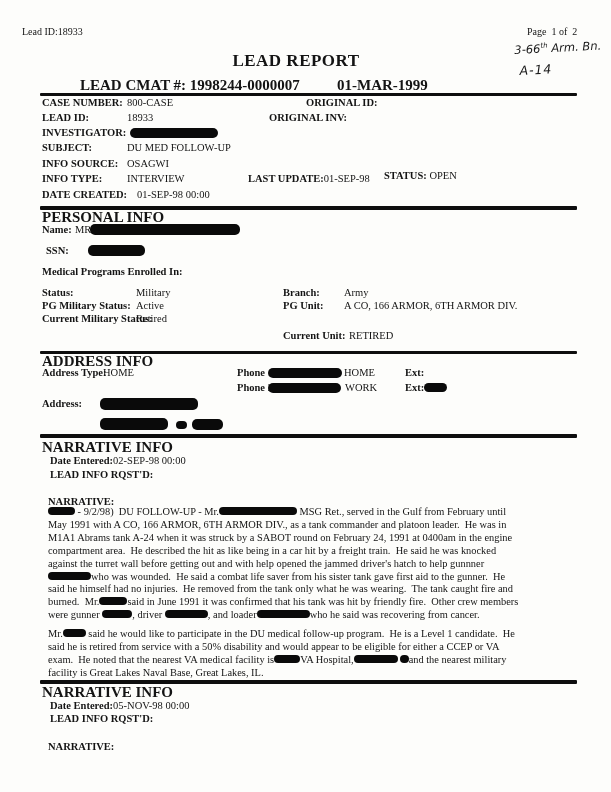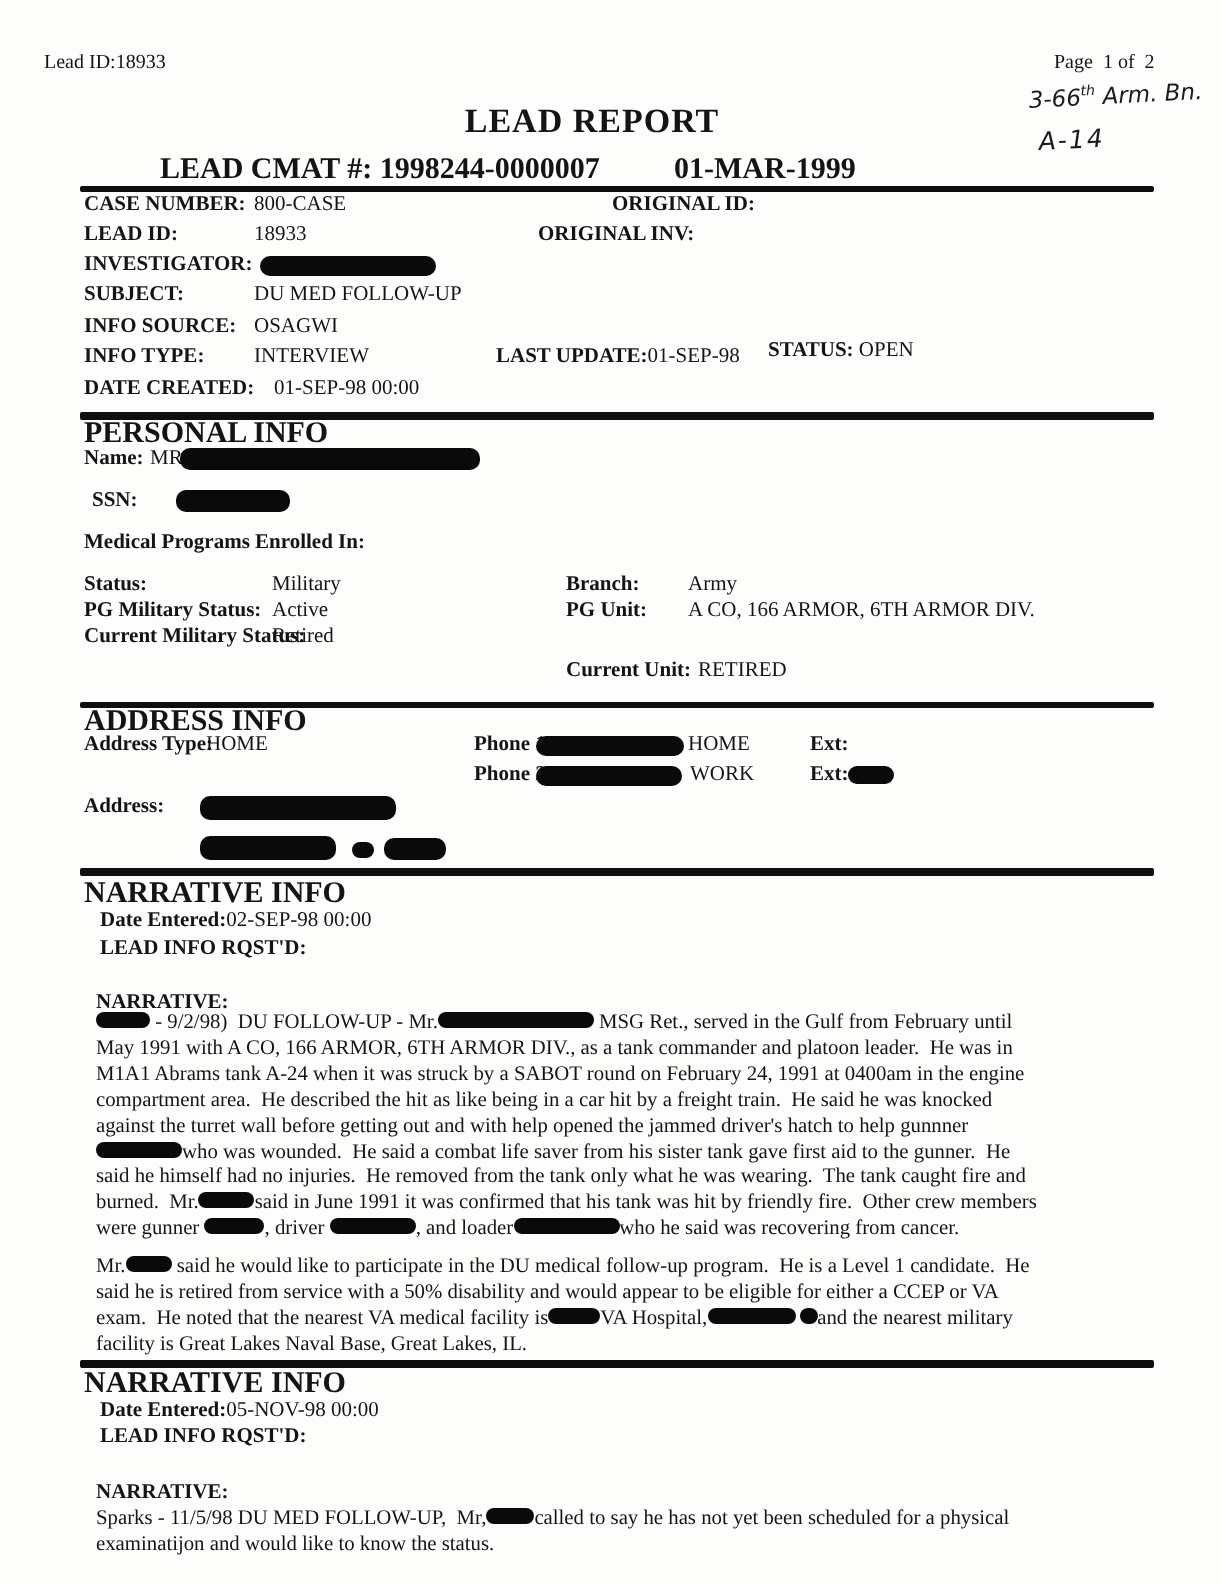--- a/index.html
+++ b/index.html
@@ -138,17 +138,14 @@
     <div class="para p2"><span>Mr.</span><span class="rdi" style="width:23px;"></span><span> said he would like to participate in the DU medical follow-up program.  He is a Level 1 candidate.  He said he is retired from service with a 50% disability and would appear to be eligible for either a CCEP or VA exam.  He noted that the nearest VA medical facility is</span><span class="rdi" style="width:26px;"></span><span>VA Hospital,</span><span class="rdi" style="width:44px;"></span><span class="rdi" style="width:9px; margin-left:2px;"></span><span>and the nearest military facility is Great Lakes Naval Base, Great Lakes, IL.</span></div>
   </div>
 
   <span class="abs t11 b" style="left:42px; top:686px;">NARRATIVE INFO</span>
   <div class="abs t105" style="left:50px; top:700px;">
     <span class="b">Date Entered:</span><span>05-NOV-98 00:00</span>
   </div>
   <span class="abs t105 b" style="left:50px; top:713px;">LEAD INFO RQST'D:</span>
   <span class="abs t105 b" style="left:48px; top:741px;">NARRATIVE:</span>
 
-  <div class="abs" style="left:48px; top:754px; width:480px;">
-    <div class="para"><span>Sparks - 11/5/98 DU MED FOLLOW-UP,  Mr,</span><span class="rdi" style="width:24px;"></span><span>called to say he has not yet been scheduled for a physical examinatijon and would like to know the status.</span></div>
-  </div>
 
 </div>
 
 </body></html>

